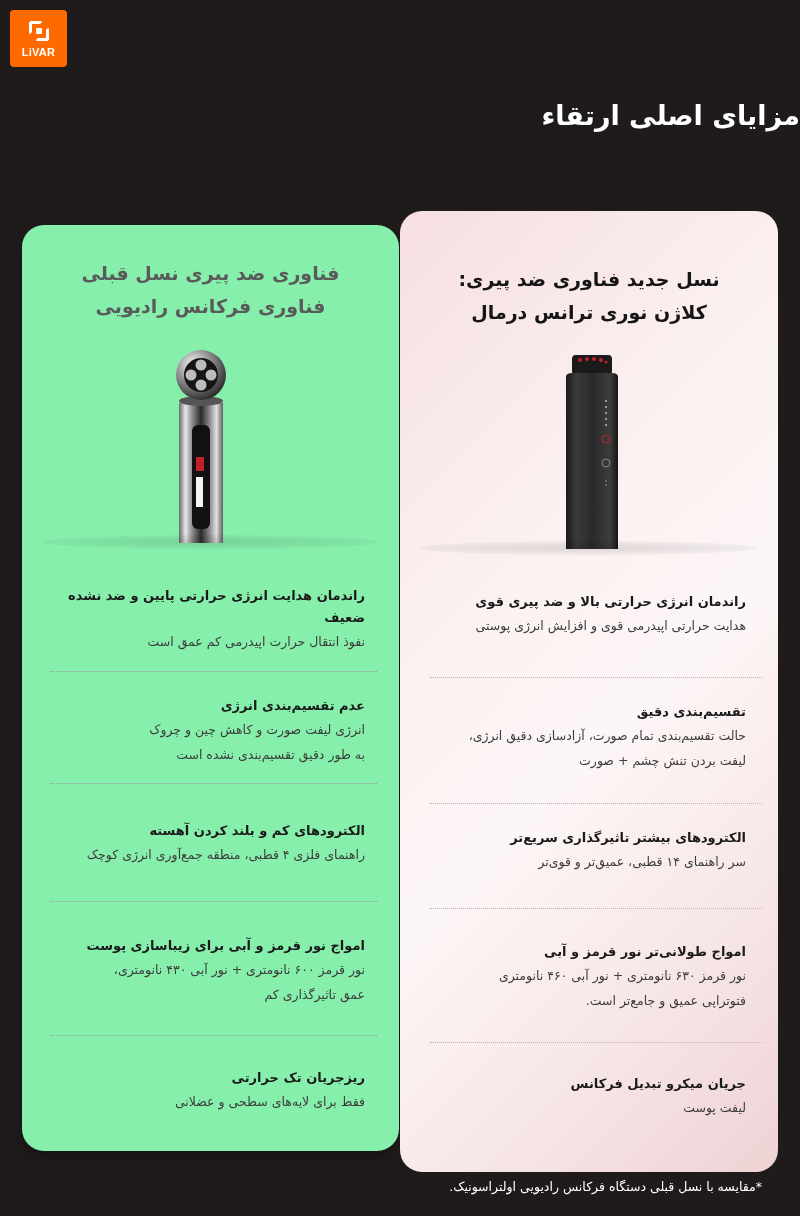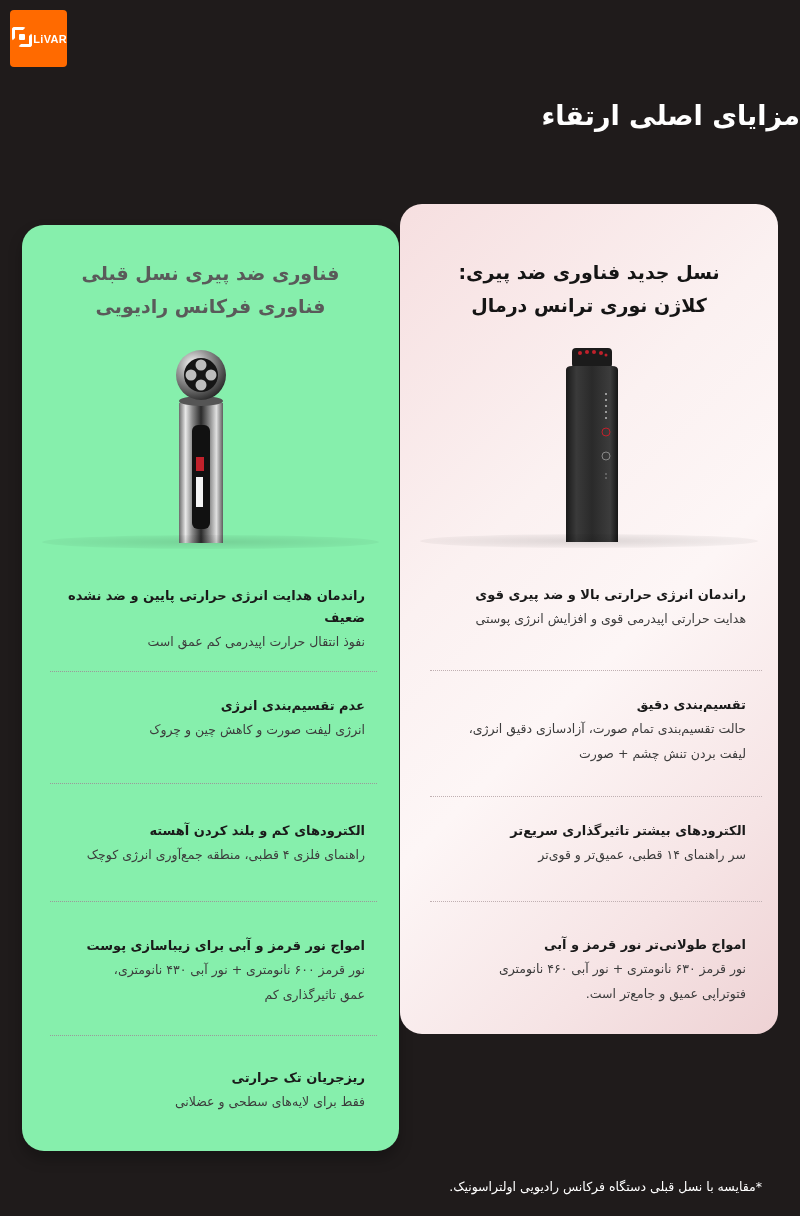--- a/index.html
+++ b/index.html
@@ -10,21 +10,21 @@
     position: relative;
     overflow: hidden;
     direction: rtl;
   }
   .logo {
     position: absolute; left: 10px; top: 10px;
     width: 57px; height: 57px;
     background: #ff6a00;
     border-radius: 4px;
     direction: ltr;
-    display: flex; flex-direction: row; align-items: center; justify-content: center;
+    display: flex; flex-direction: column; align-items: center; justify-content: center;
   }
   .logo-mark { position: relative; width: 24px; height: 24px; margin-bottom: 3px; }
   .logo-mark .sq1 {
     position: absolute; left: 2px; top: 2px; width: 14px; height: 14px;
     border: 3px solid #fff; border-right-color: transparent; border-bottom-color: transparent;
     border-radius: 3px;
   }
   .logo-mark .sq2 {
     position: absolute; left: 8px; top: 8px; width: 14px; height: 14px;
     border: 3px solid #fff; border-left-color: transparent; border-top-color: transparent;
@@ -46,21 +46,21 @@
     position: absolute;
     border-radius: 22px;
     overflow: hidden;
   }
   .card-old {
     left: 22px; top: 225px; width: 377px; height: 926px;
     background: #86efac;
     box-shadow: 0 8px 14px rgba(0,0,0,0.25);
   }
   .card-new {
-    left: 400px; top: 204px; width: 378px; height: 830px;
+    left: 400px; top: 211px; width: 378px; height: 961px;
     background: linear-gradient(135deg, #f6dfe0 0%, #fbf1f1 35%, #fdf6f6 55%, #f6e4e5 80%, #eed2d4 100%);
     z-index: 2;
   }
   .card-title {
     position: absolute; left: 0; width: 100%; text-align: center;
     font-size: 19px; font-weight: bold; line-height: 33px;
   }
   .card-old .card-title { top: 32px; color: #5a5a5a; }
   .card-new .card-title { top: 52px; color: #151515; }
   .product {
@@ -150,20 +150,21 @@
 
   <div class="feature" style="top:360px;">
     <div class="feature-title">راندمان هدایت انرژی حرارتی پایین و ضد نشده ضعیف</div>
     <div class="feature-desc">نفوذ انتقال حرارت اپیدرمی کم عمق است</div>
   </div>
   <div class="divider" style="top:446px;"></div>
 
   <div class="feature" style="top:470px;">
     <div class="feature-title">عدم تقسیم‌بندی انرژی</div>
     <div class="feature-desc">انرژی لیفت صورت و کاهش چین و چروک</div>
+    <div class="feature-desc">به طور دقیق تقسیم‌بندی نشده است</div>
   </div>
   <div class="divider" style="top:558px;"></div>
 
   <div class="feature" style="top:595px;">
     <div class="feature-title">الکترودهای کم و بلند کردن آهسته</div>
     <div class="feature-desc">راهنمای فلزی ۴ قطبی، منطقه جمع‌آوری انرژی کوچک</div>
   </div>
   <div class="divider" style="top:676px;"></div>
 
   <div class="feature" style="top:710px;">

